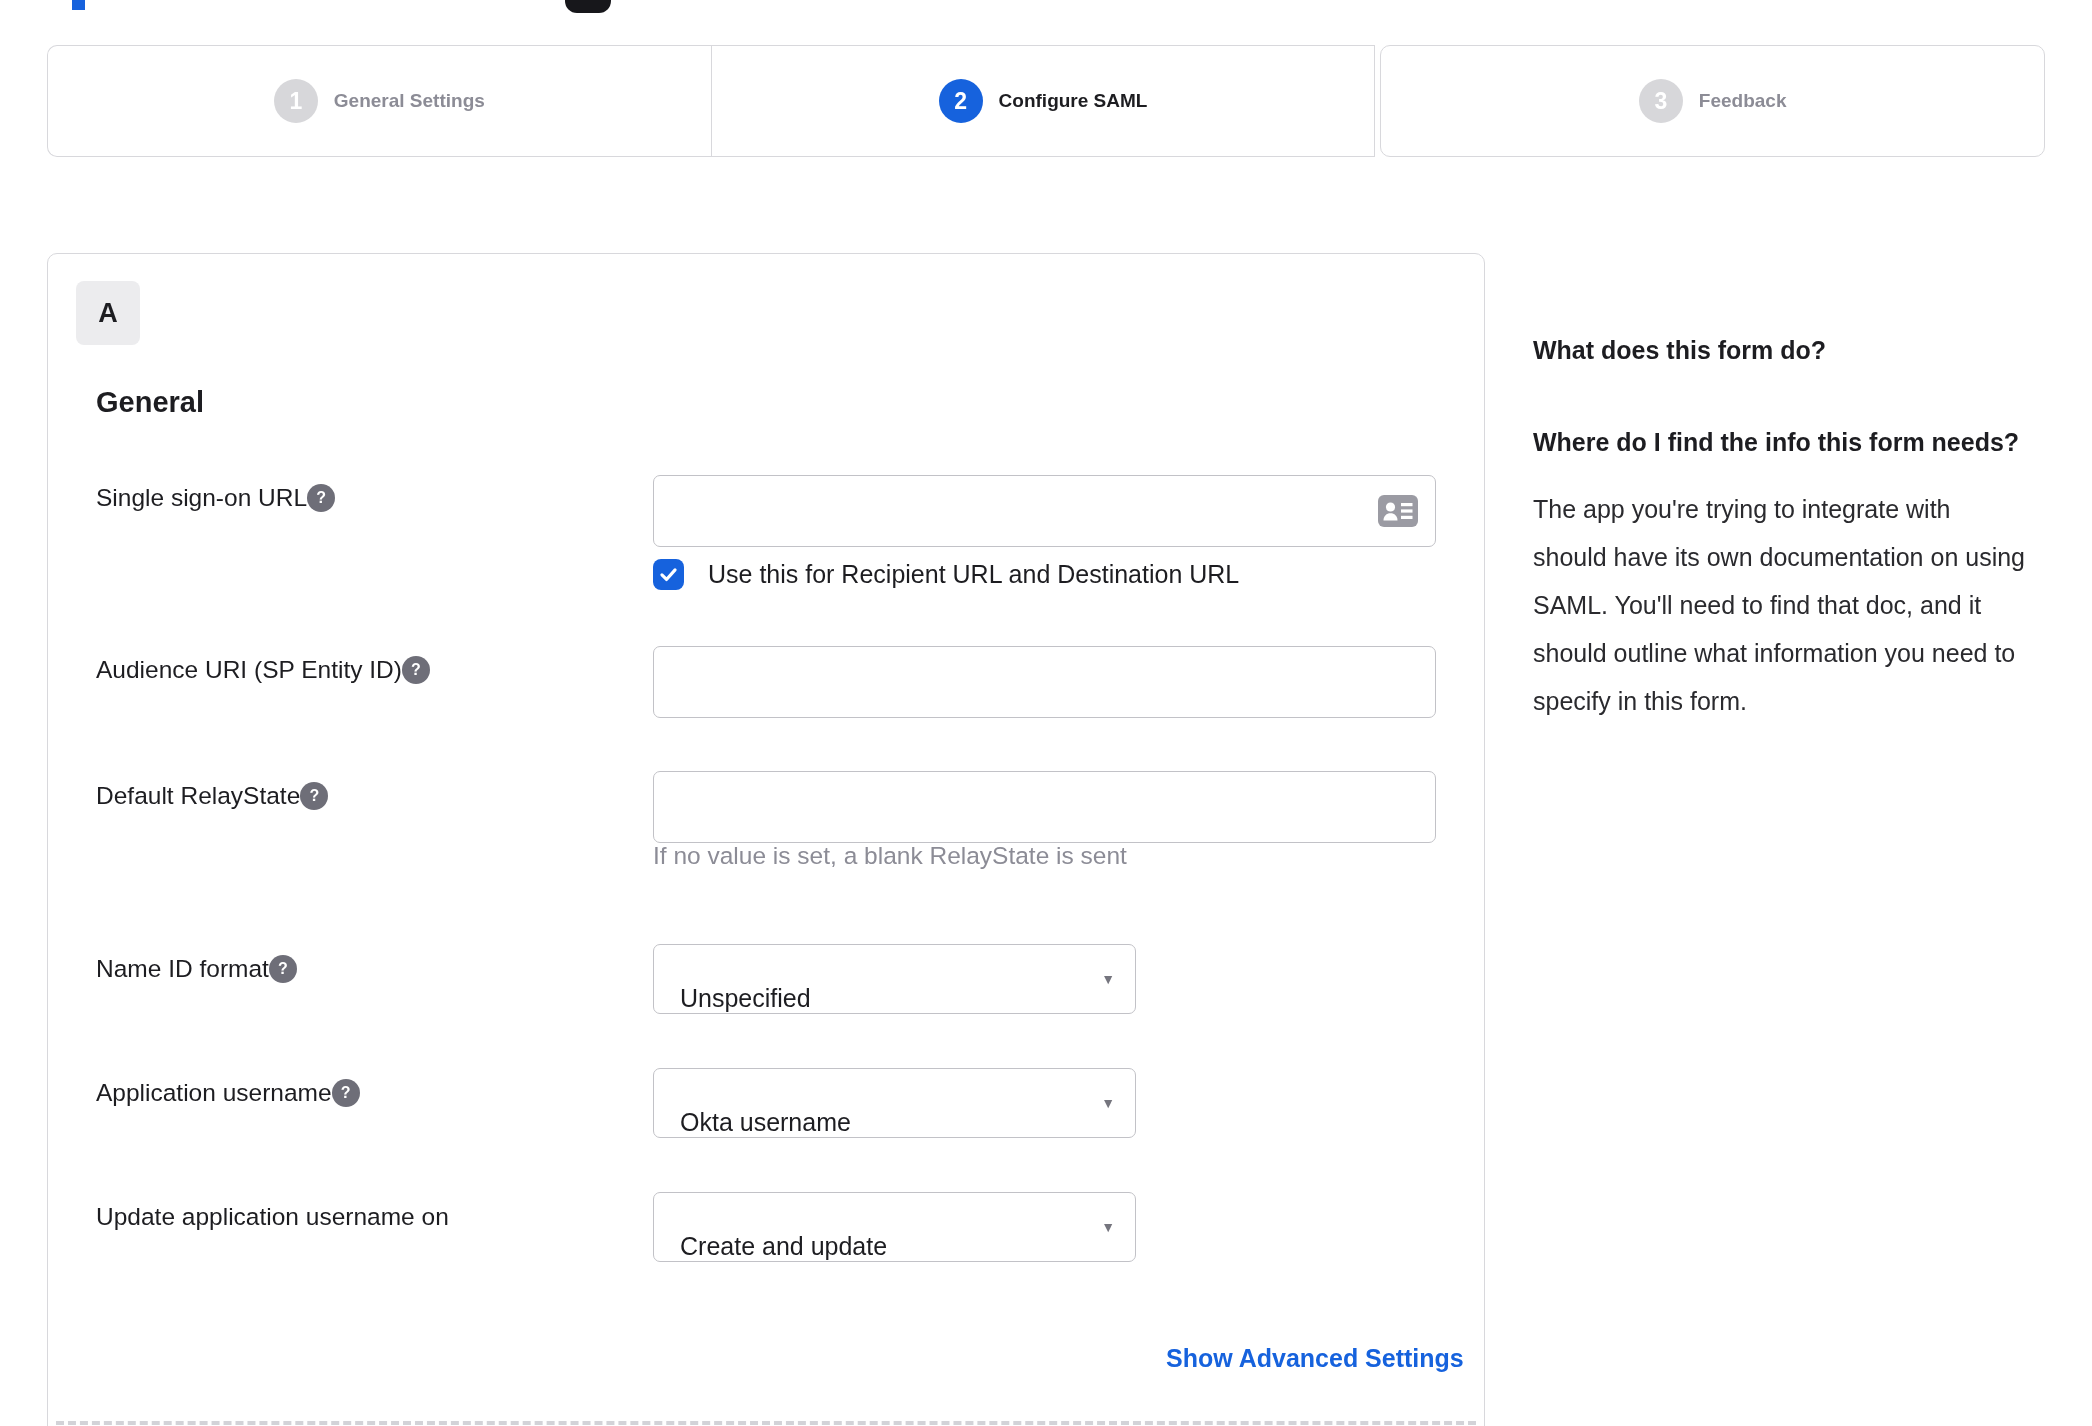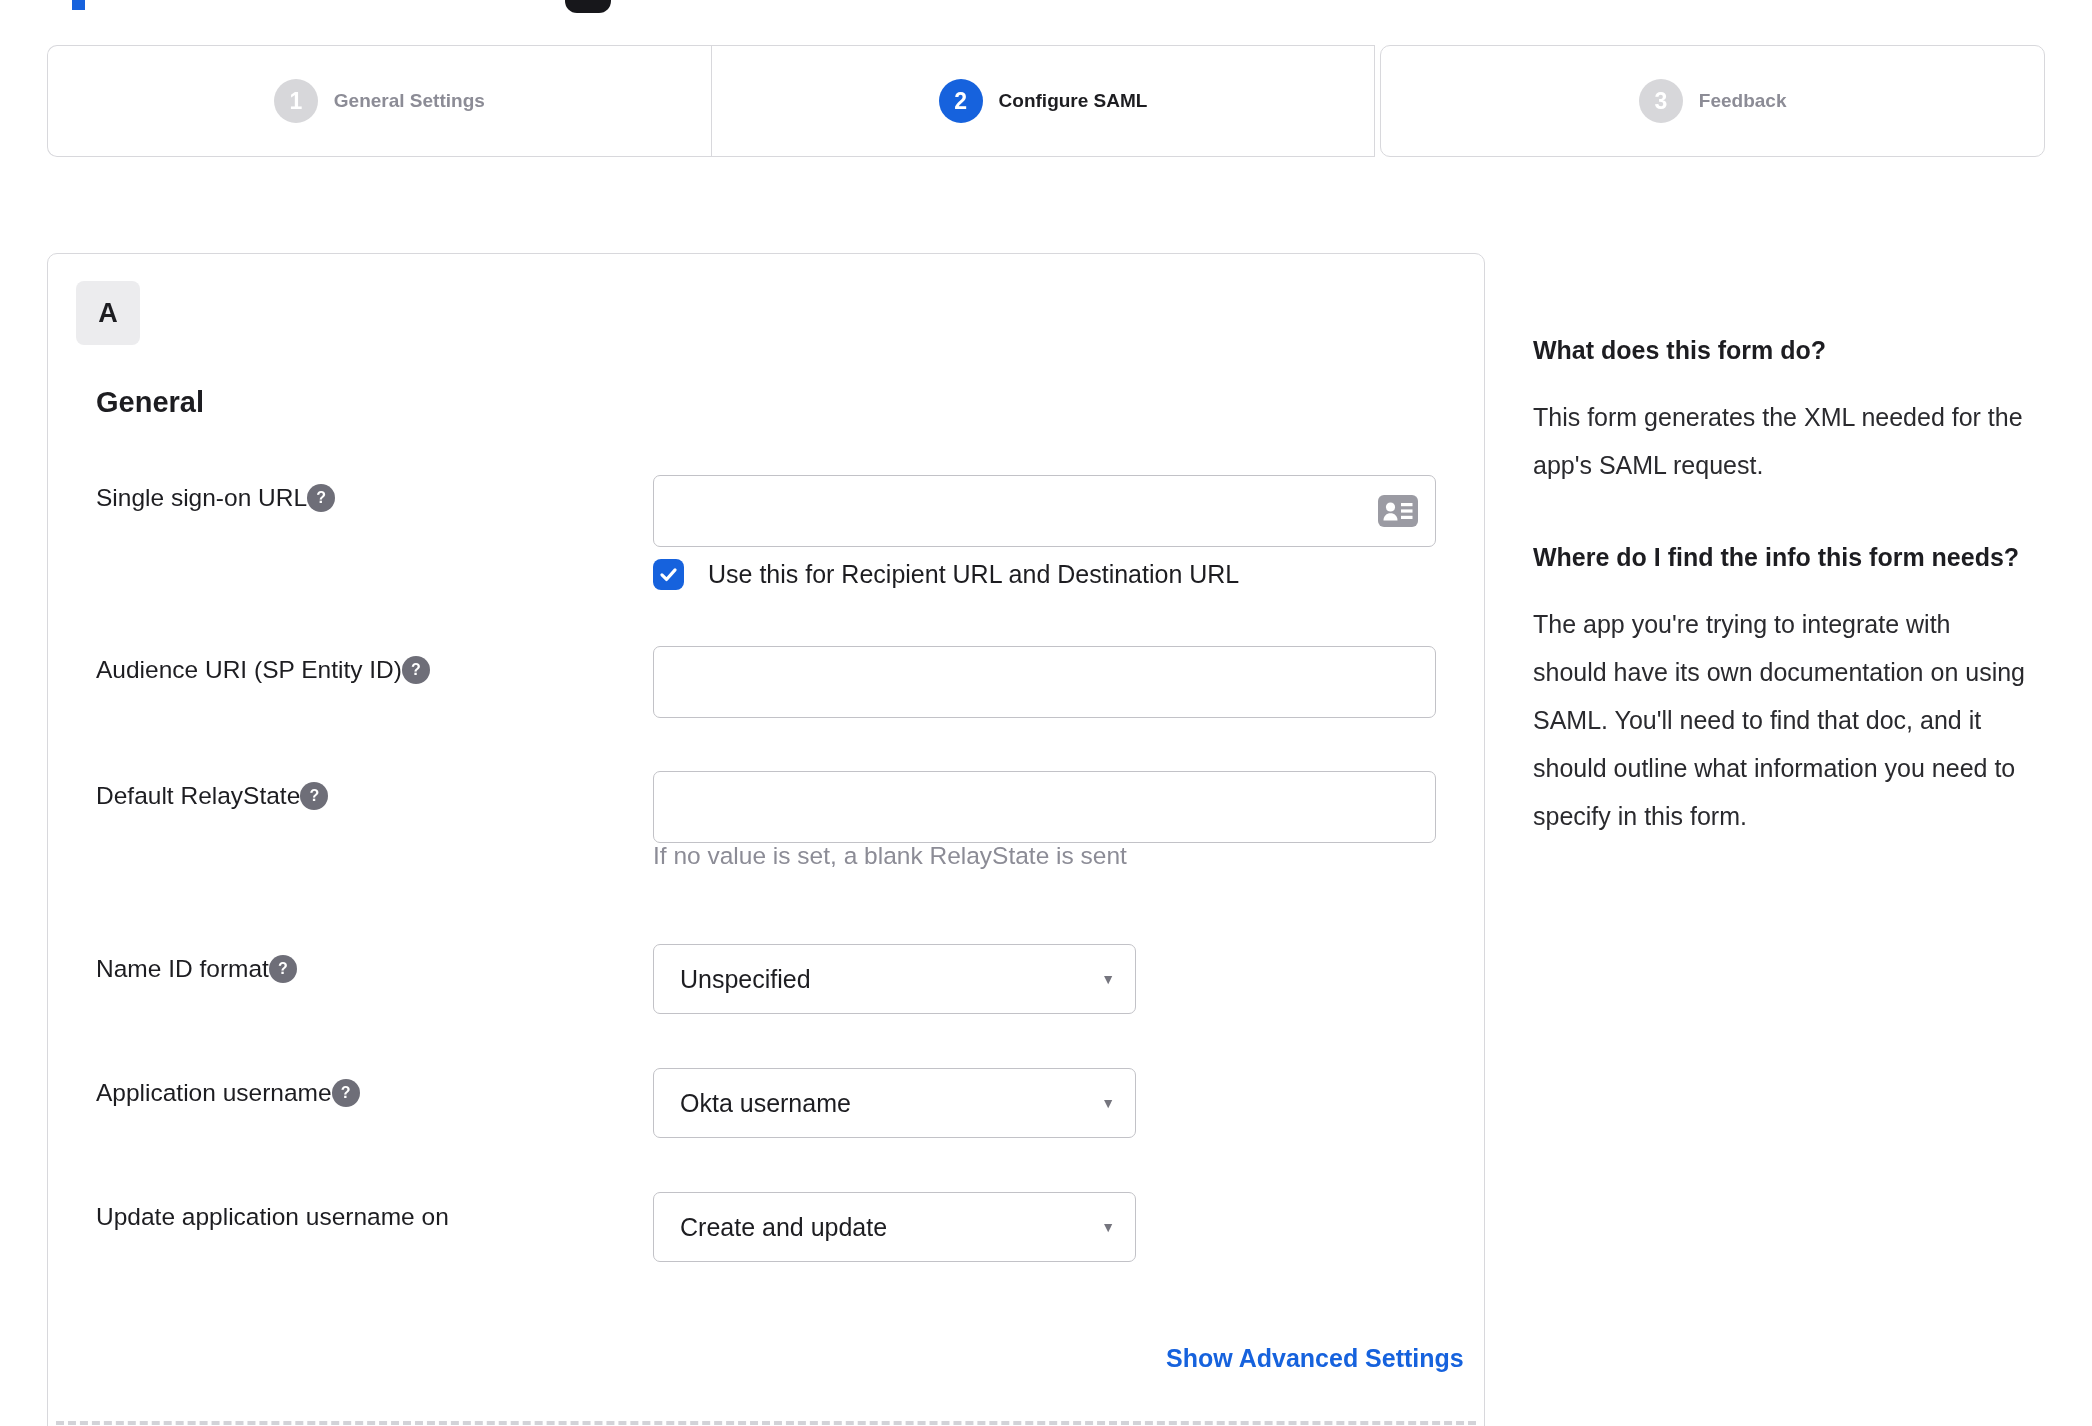--- a/index.html
+++ b/index.html
@@ -51,21 +51,21 @@
     padding:0 70px 0 24px;outline:none}
   .input-icon{position:absolute;left:1330px;width:40px;height:32px}
 
   .checkrow{position:absolute;left:605px;display:flex;align-items:center;gap:24px}
   .checkbox{width:31px;height:31px;border-radius:8px;background:var(--accent);display:flex;align-items:center;justify-content:center;flex:0 0 auto}
   .checklabel{font-size:25px;color:var(--text)}
 
   .hint{position:absolute;left:605px;font-size:24.5px;color:var(--muted)}
 
   .select{position:absolute;left:605px;width:483px;height:70px;border:1px solid var(--input-border);
-    border-radius:7px;background:#fff;display:flex;align-items:center;padding:0 28px 0 26px;cursor:pointer}
+    border-radius:7px;background:#fff;display:flex;align-items:flex-end;padding:0 28px 0 26px;cursor:pointer}
   .select-value{font-size:25px;color:var(--text)}
   .select-arrow{position:absolute;right:20px;top:50%;transform:translateY(-50%);font-size:14px;color:#75757e}
 
   .adv-link{position:absolute;left:1118px;top:1090px;font-size:25px;font-weight:600;color:var(--accent);
     text-decoration:none;cursor:pointer}
   .dashed-divider{position:absolute;left:8px;top:1167px;width:1420px;border-top:4px dashed #d3d3d8}
 
   
   .help-col{position:absolute;left:1533px;top:326px;width:497px}
   .help-col h3{font-size:25px;font-weight:bold;line-height:48px;color:var(--text)}
@@ -163,18 +163,17 @@
       <span class="select-arrow">▼</span>
     </div>
 
     <a class="adv-link">Show Advanced Settings</a>
 
     <div class="dashed-divider"></div>
   </div>
 
   <div class="help-col">
     <h3>What does this form do?</h3>
-    <p>This form generates the XML needed for the app's SAML request.</p>
     <h3 class="q2">Where do I find the info this form needs?</h3>
     <p>The app you're trying to integrate with should have its own documentation on using SAML. You'll need to find that doc, and it should outline what information you need to specify in this form.</p>
   </div>
 
 </div>
 
 </body></html>

